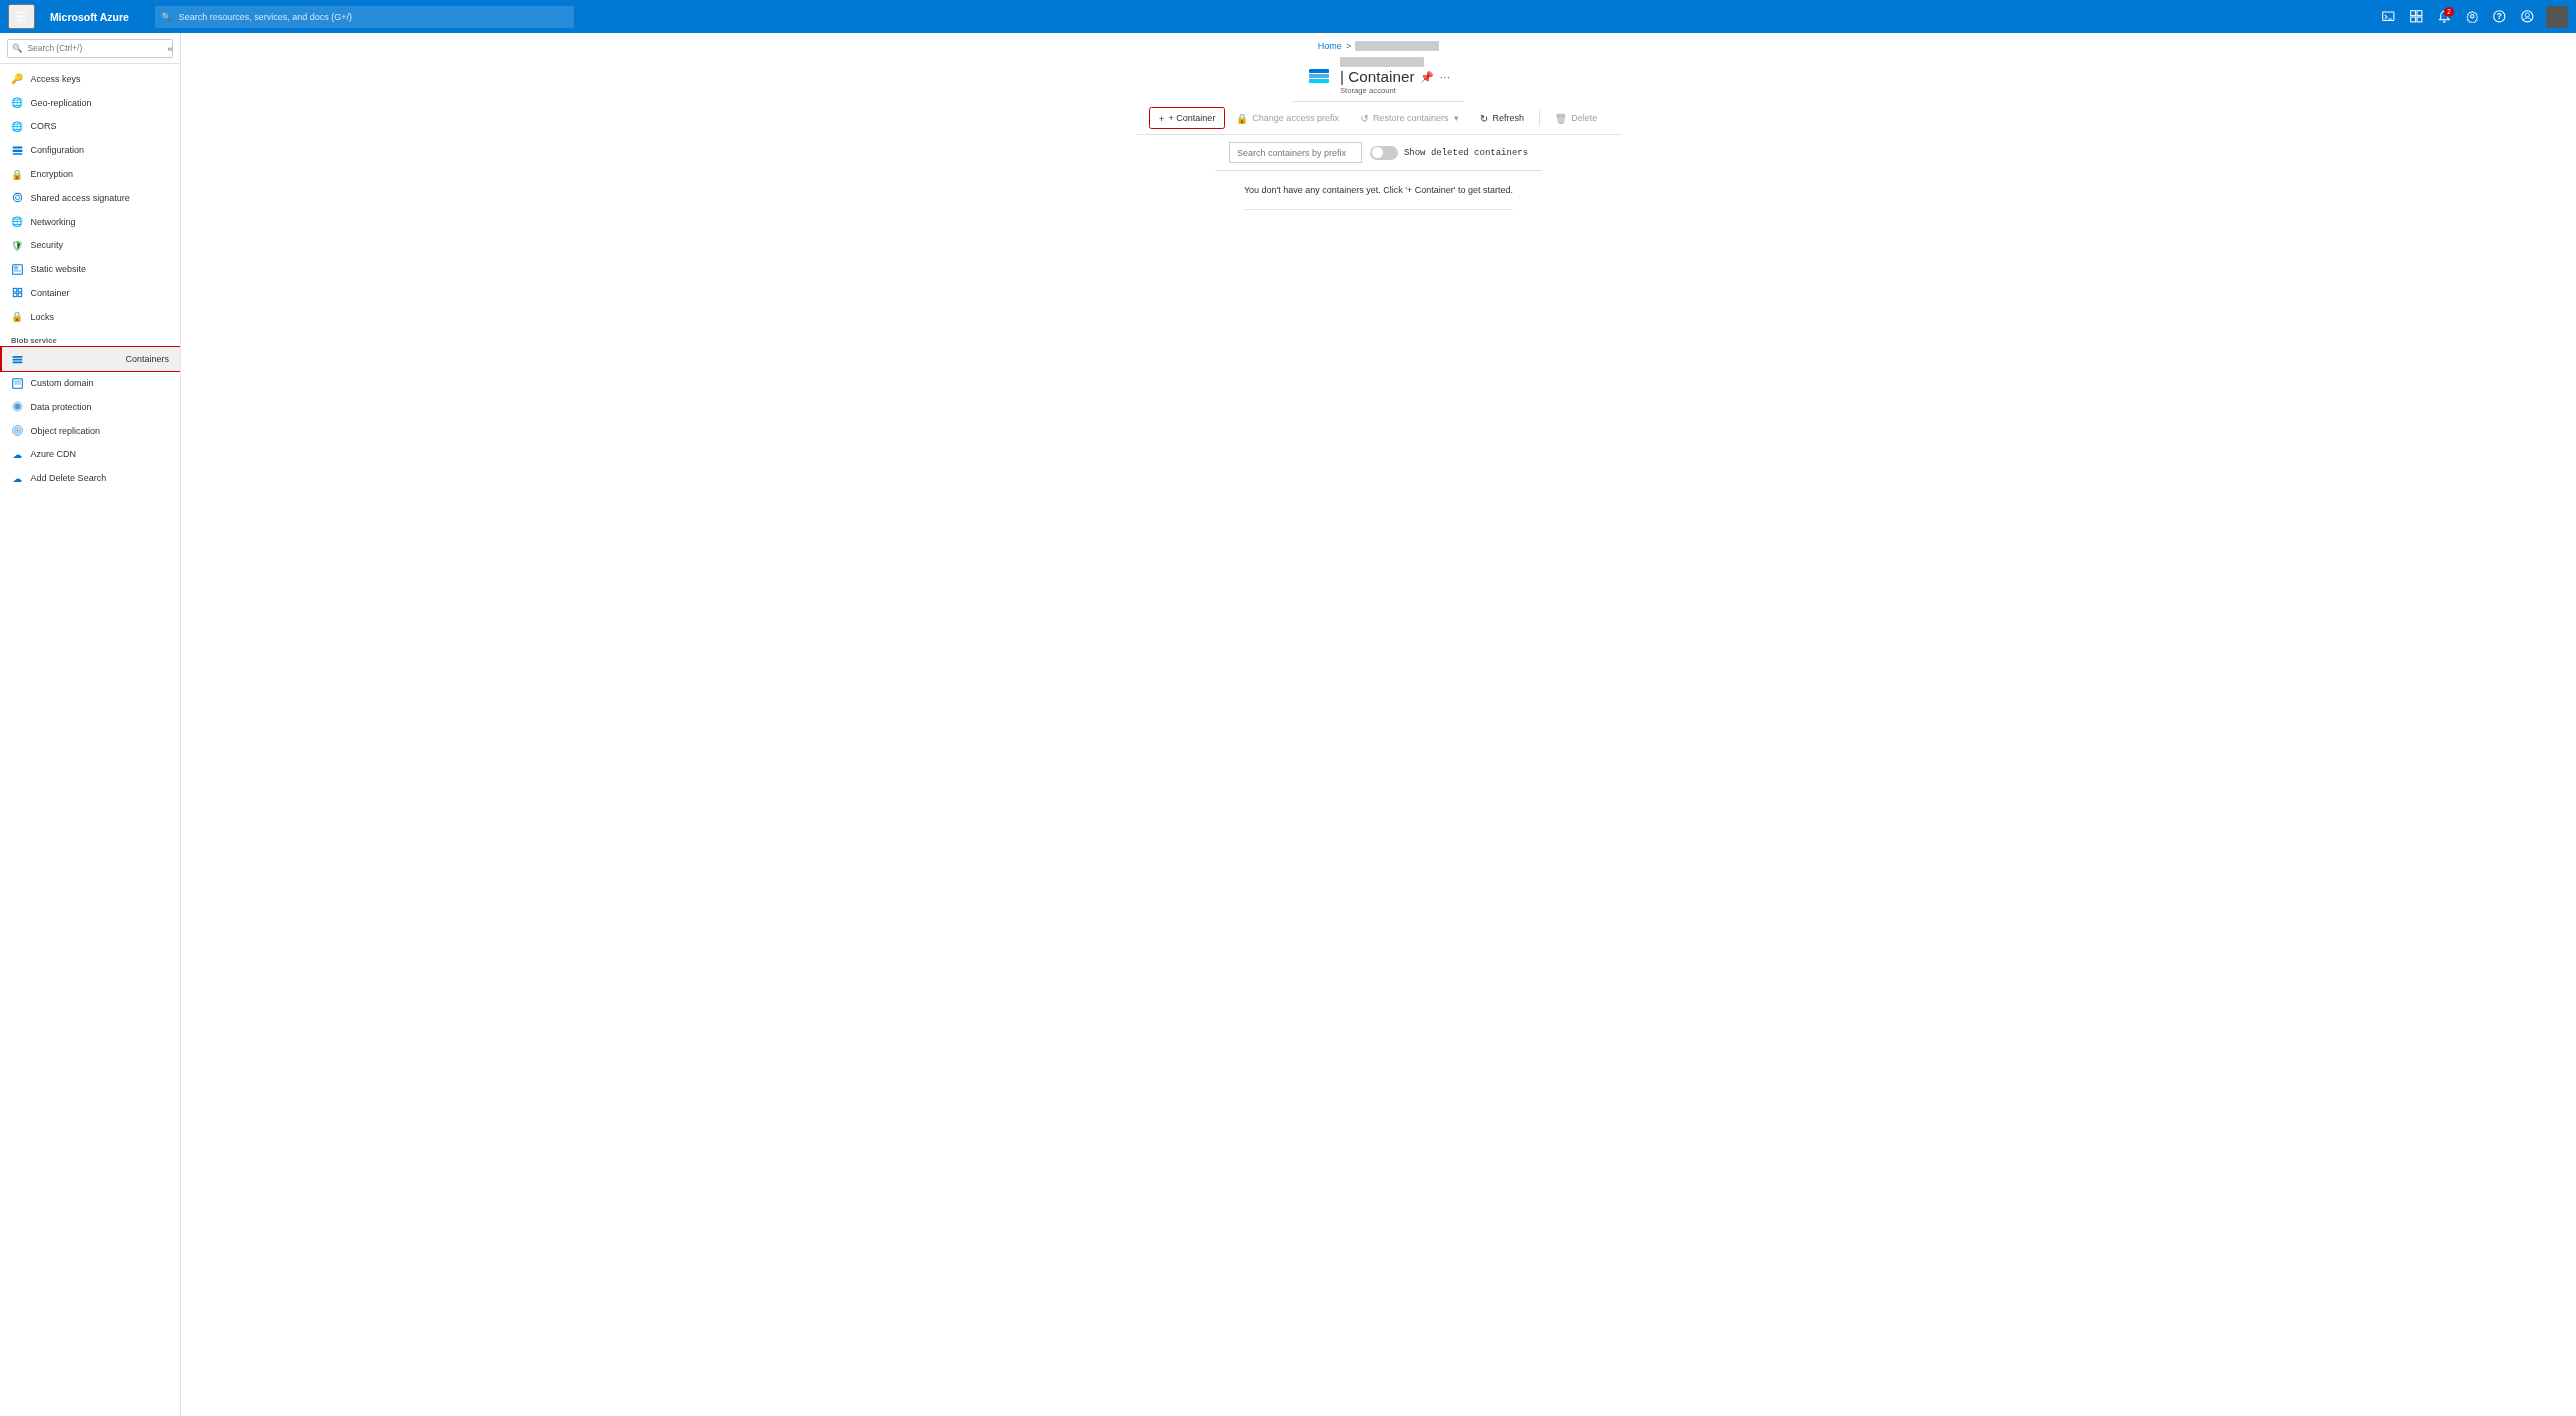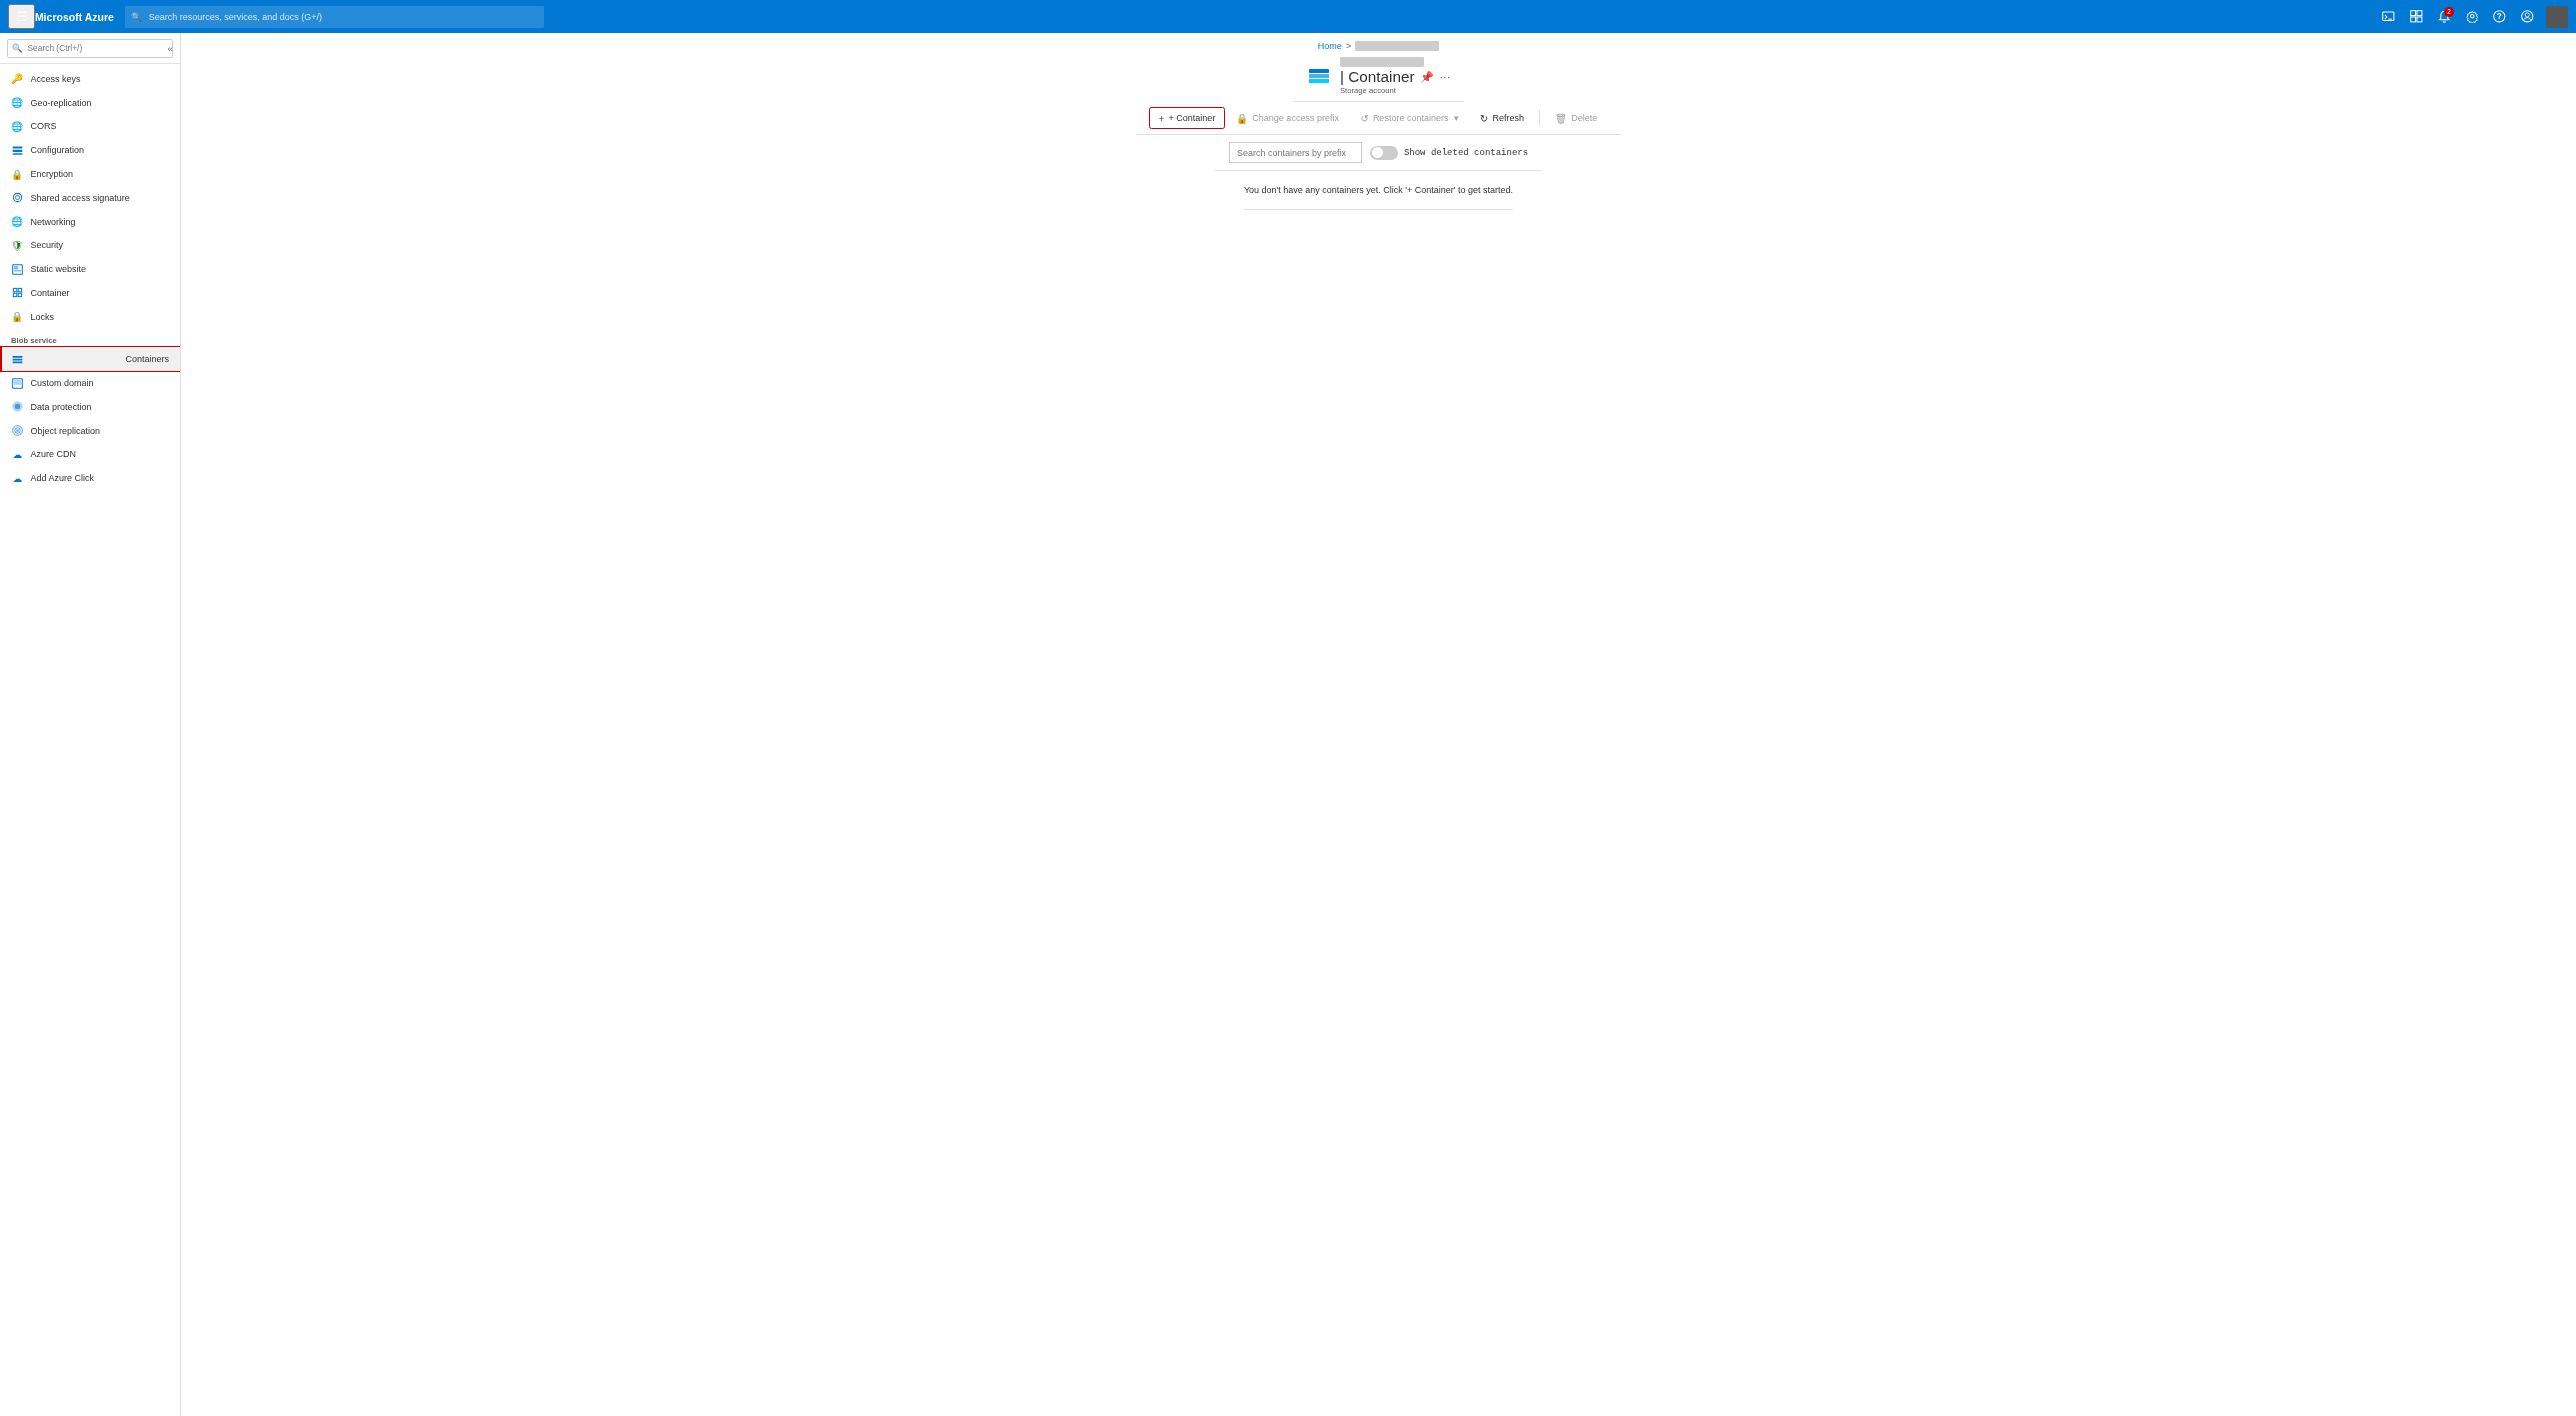--- a/index.html
+++ b/index.html
@@ -5,21 +5,21 @@
     * { margin: 0; padding: 0; box-sizing: border-box; }
     body { font-family: 'Segoe UI', Arial, sans-serif; font-size: 9.8px; background: #f3f2f1; overflow: hidden; }
 
     
     .topbar {
       background: #0078d4;
       height: 33px;
       display: flex;
       align-items: center;
       padding: 0 8.4px;
-      gap: 0;
+      gap: 15px;
       position: fixed;
       top: 0; left: 0; right: 0;
       z-index: 100;
     }
     .topbar-hamburger {
       color: white;
       font-size: 12.6px;
       cursor: pointer;
       padding: 2.8px 5.6px;
     }
@@ -551,21 +551,21 @@
             </svg>
         </span>
         <span>Object replication</span>
       </div>
       <div class="nav-item">
         <span class="nav-icon" style="color:#0078d4;">☁</span>
         <span>Azure CDN</span>
       </div>
       <div class="nav-item">
         <span class="nav-icon" style="color:#0078d4;">☁</span>
-        <span>Add Azure Click</span>
+        <span>Add Delete Search</span>
       </div>
     </div>
   </div>
 
   <div class="content">
 
     <div class="breadcrumb">
       <a href="#" style="color:#0078d4; text-decoration:none;">Home</a>
       <span class="breadcrumb-separator">&gt;</span>
       <span class="breadcrumb-current"></span>

